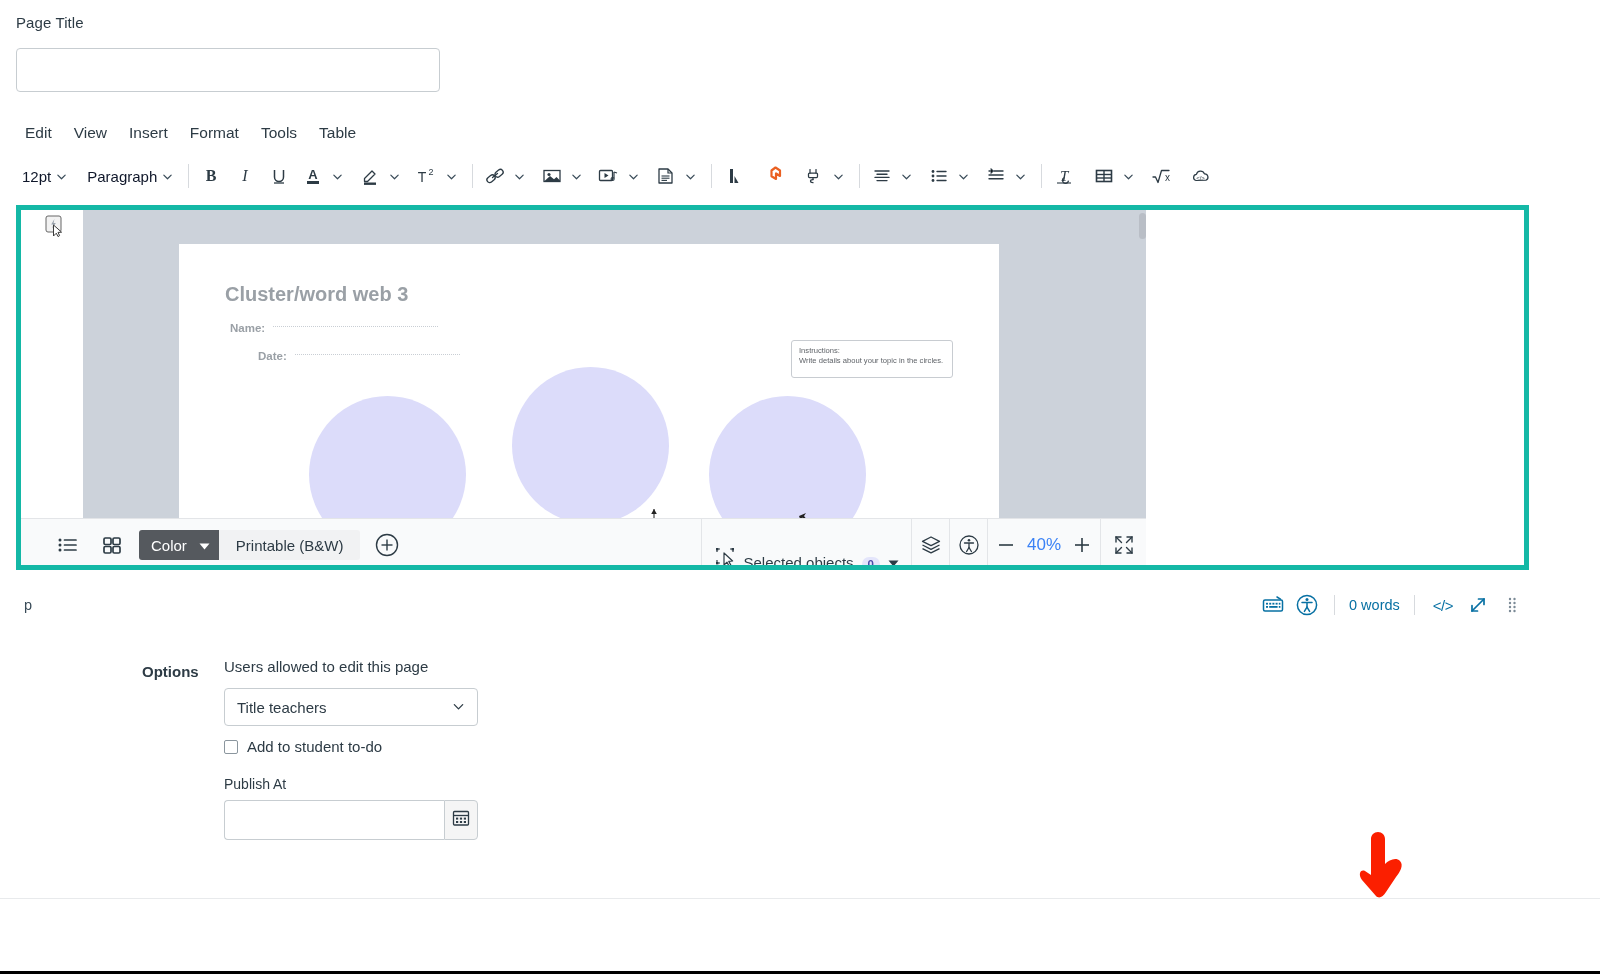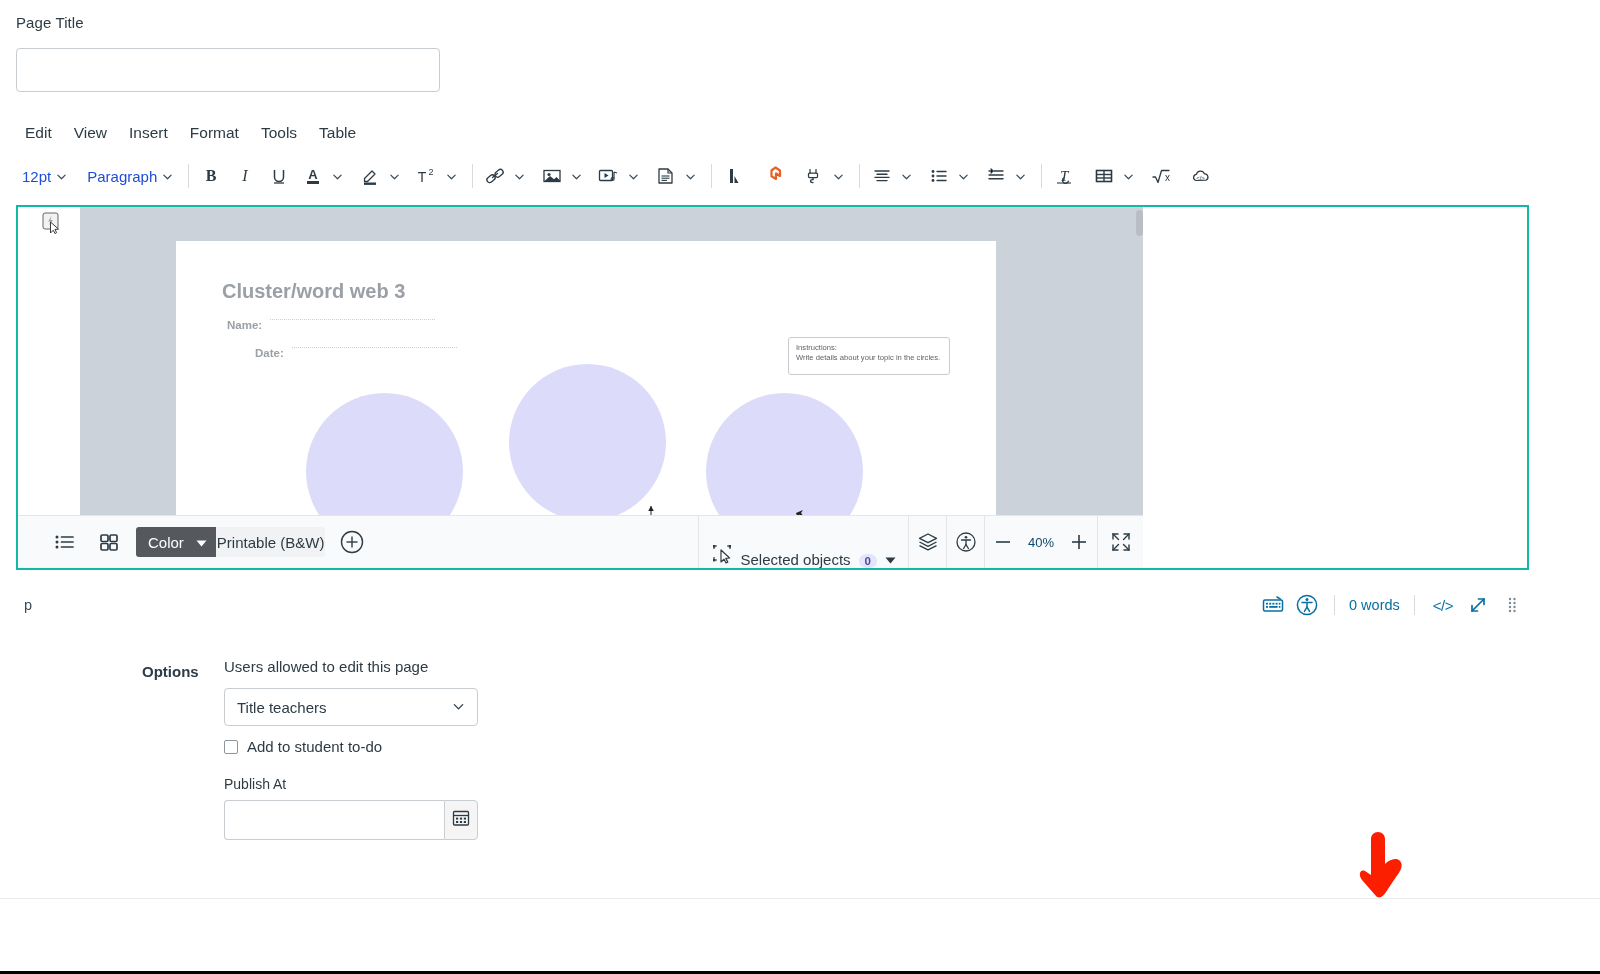--- a/index.html
+++ b/index.html
@@ -44,38 +44,38 @@
     position:absolute; left:16px; top:158px;
     display:flex; align-items:center;
     height:36px;
     font-size:15px; color:#2d3b45;
   }
   .tb-item {
     display:flex; align-items:center; gap:5px;
     padding:4px 6px; border-radius:3px;
     height:30px;
   }
-  .tb-text { font-size:15px; color:#1d4ed8; white-space:nowrap; }
+  .tb-text { font-size:15px; color:#0f172a; white-space:nowrap; }
   .chev { display:inline-block; width:11px; height:11px; }
   .chev svg { display:block; }
   .tb-sep {
     width:1px; height:24px; background:#d7dade; margin:0 9px;
     flex:none;
   }
   .tb-icon { display:flex; align-items:center; justify-content:center;
              width:26px; height:26px; }
   .tb-icon svg { display:block; }
   .gap-sm { width:8px; }
   .gap-md { width:14px; }
 
   
   .editor {
     position:absolute; left:16px; top:205px;
     width:1513px; height:365px;
-    border:2px solid #14b8a6;
+    border:5px solid #14b8a6;
     background:#ffffff;
     overflow:hidden;
   }
   .embed-wrap {
     position:absolute; left:0; top:0;
     width:1125px; height:361px;
     background:#fff;
     overflow:hidden;
   }
   .embed-gutter {
@@ -99,21 +99,21 @@
     box-shadow:0 0 0 0 rgba(0,0,0,0);
   }
   .paper-title {
     position:absolute; left:46px; top:39px;
     font-size:20px; font-weight:bold; color:#9aa0a6;
     font-family:"Liberation Sans", sans-serif;
   }
   .field-row {
     position:absolute; left:51px;
     font-size:11.5px; color:#9aa0a6; font-weight:bold;
-    display:flex; align-items:flex-start; gap:8px;
+    display:flex; align-items:center; gap:8px;
   }
   .field-row .line {
     display:block; width:165px; height:1px;
     border-bottom:1px dotted #c9ced4;
     margin-bottom:3px;
   }
   .field-name { top:78px; }
   .field-date { top:106px;padding-left:28px; }
   .instr {
     position:absolute; left:612px; top:96px;
@@ -163,21 +163,21 @@
     border-radius:3px; overflow:hidden;
   }
   .seg-color {
     display:flex; align-items:center; gap:12px;
     background:#55595e; color:#ffffff;
     padding:0 9px 0 12px; height:30px;
     font-size:15px;
   }
   .seg-bw {
     background:#f1f2f3; color:#2d3b45;
-    padding:0 1px; height:30px;
+    padding:0 17px; height:30px;
     display:flex; align-items:center; font-size:15px;
   }
   .plus-circle { margin-left:14px; width:26px; height:26px; }
   .app-bar-right {
     margin-left:auto; display:flex; align-items:center; height:53px;
   }
   .sel-obj {
     display:flex; align-items:flex-end; gap:8px;
     padding:0 12px; height:52px;
     border-left:1px solid #e3e5e8;
@@ -191,21 +191,21 @@
   .ab-btn {
     display:flex; align-items:center; justify-content:center;
     width:38px; height:52px;
     border-left:1px solid #e3e5e8;
   }
   .zoom-group {
     display:flex; align-items:center; height:52px;
     border-left:1px solid #e3e5e8;
   }
   .zoom-btn { width:36px; height:52px; display:flex; align-items:center; justify-content:center; }
-  .zoom-val { font-size:13px; color:#0c4a6e; min-width:40px; text-align:center; }
+  .zoom-val { font-size:17px; color:#3b82f6; min-width:40px; text-align:center; }
   .fs-btn {
     width:46px; height:52px; display:flex; align-items:center; justify-content:center;
     border-left:1px solid #e3e5e8;
   }
 
   
   .statusbar {
     position:absolute; left:16px; top:586px;
     width:1513px; height:38px;
     display:flex; align-items:center;

